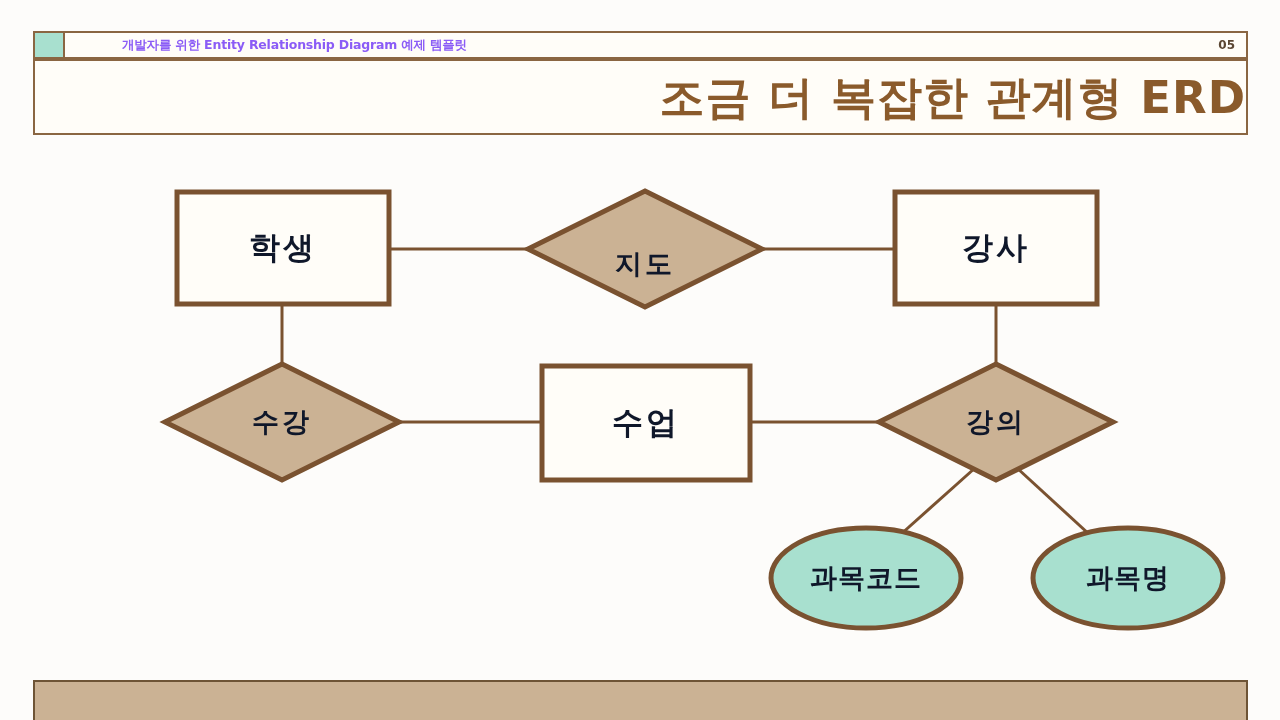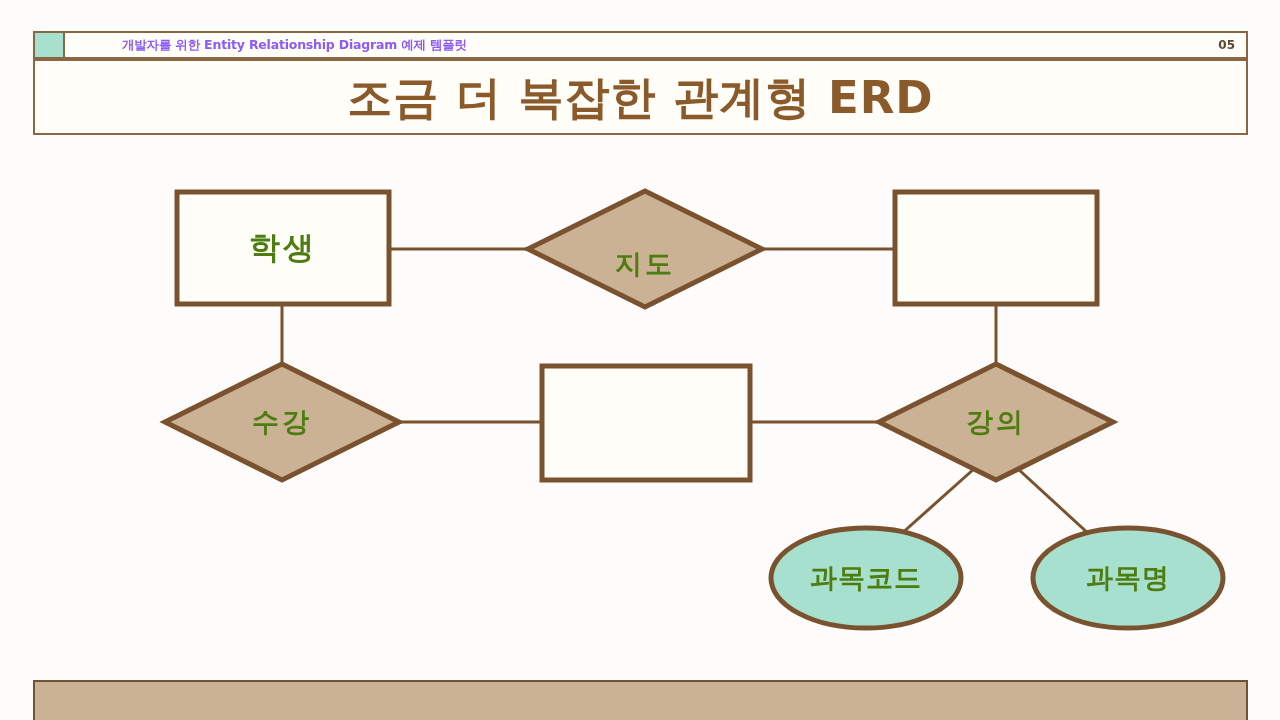--- a/index.html
+++ b/index.html
@@ -68,21 +68,21 @@
     position: absolute;
     left: 33px;
     top: 59px;
     width: 1215px;
     height: 76px;
     border: 2px solid #8a6642;
     box-sizing: border-box;
     background: #fffdf8;
     display: flex;
     align-items: center;
-    justify-content: center;
+    justify-content: flex-end;
   }
   #slide-title {
     font-size: 45px;
     font-weight: bold;
     color: #8a5a2b;
     letter-spacing: 1px;
     white-space: nowrap;
     line-height: 1;
   }
 
@@ -100,21 +100,21 @@
     width: 1280px;
     height: 510px;
   }
 
   .node-label {
     position: absolute;
     display: flex;
     align-items: center;
     justify-content: center;
     font-weight: bold;
-    color: #4d7c0f;
+    color: #0f172a;
     pointer-events: none;
     white-space: nowrap;
   }
   .entity-label   { font-size: 31px; letter-spacing: 3px; }
   .rel-label      { font-size: 27px; letter-spacing: 3px; }
   .attr-label     { font-size: 27px; letter-spacing: 1px; }
 
   
   #footer-bar {
     position: absolute;
@@ -165,21 +165,23 @@
       <polygon points="645,41 762,99 645,157 528,99" fill="#cbb294" stroke="#7a5230" stroke-width="5"></polygon>
       <polygon points="282,214 399,272 282,330 165,272" fill="#cbb294" stroke="#7a5230" stroke-width="5"></polygon>
       <polygon points="996,214 1113,272 996,330 879,272" fill="#cbb294" stroke="#7a5230" stroke-width="5"></polygon>
 
       <ellipse cx="866" cy="428" rx="95" ry="50" fill="#a8e0cf" stroke="#7a5230" stroke-width="5"></ellipse>
       <ellipse cx="1128" cy="428" rx="95" ry="50" fill="#a8e0cf" stroke="#7a5230" stroke-width="5"></ellipse>
     </svg>
 
     <div class="node-label entity-label" style="left:177px; top:42px; width:212px; height:112px;">학생</div>
 
+    <div class="node-label entity-label" style="left:895px; top:42px; width:202px; height:112px;">강사</div>
 
+    <div class="node-label entity-label" style="left:542px; top:216px; width:208px; height:114px;">수업</div>
 
     <div class="node-label rel-label" style="left:528px; top:56px; width:234px; height:116px;">지도</div>
 
     <div class="node-label rel-label" style="left:165px; top:214px; width:234px; height:116px;font-family:Liberation Serif, serif;">수강</div>
 
     <div class="node-label rel-label" style="left:879px; top:214px; width:234px; height:116px;">강의</div>
 
     <div class="node-label attr-label" style="left:771px; top:378px; width:190px; height:100px;">과목코드</div>
 
     <div class="node-label attr-label" style="left:1033px; top:378px; width:190px; height:100px;text-align:center;">과목명</div>

